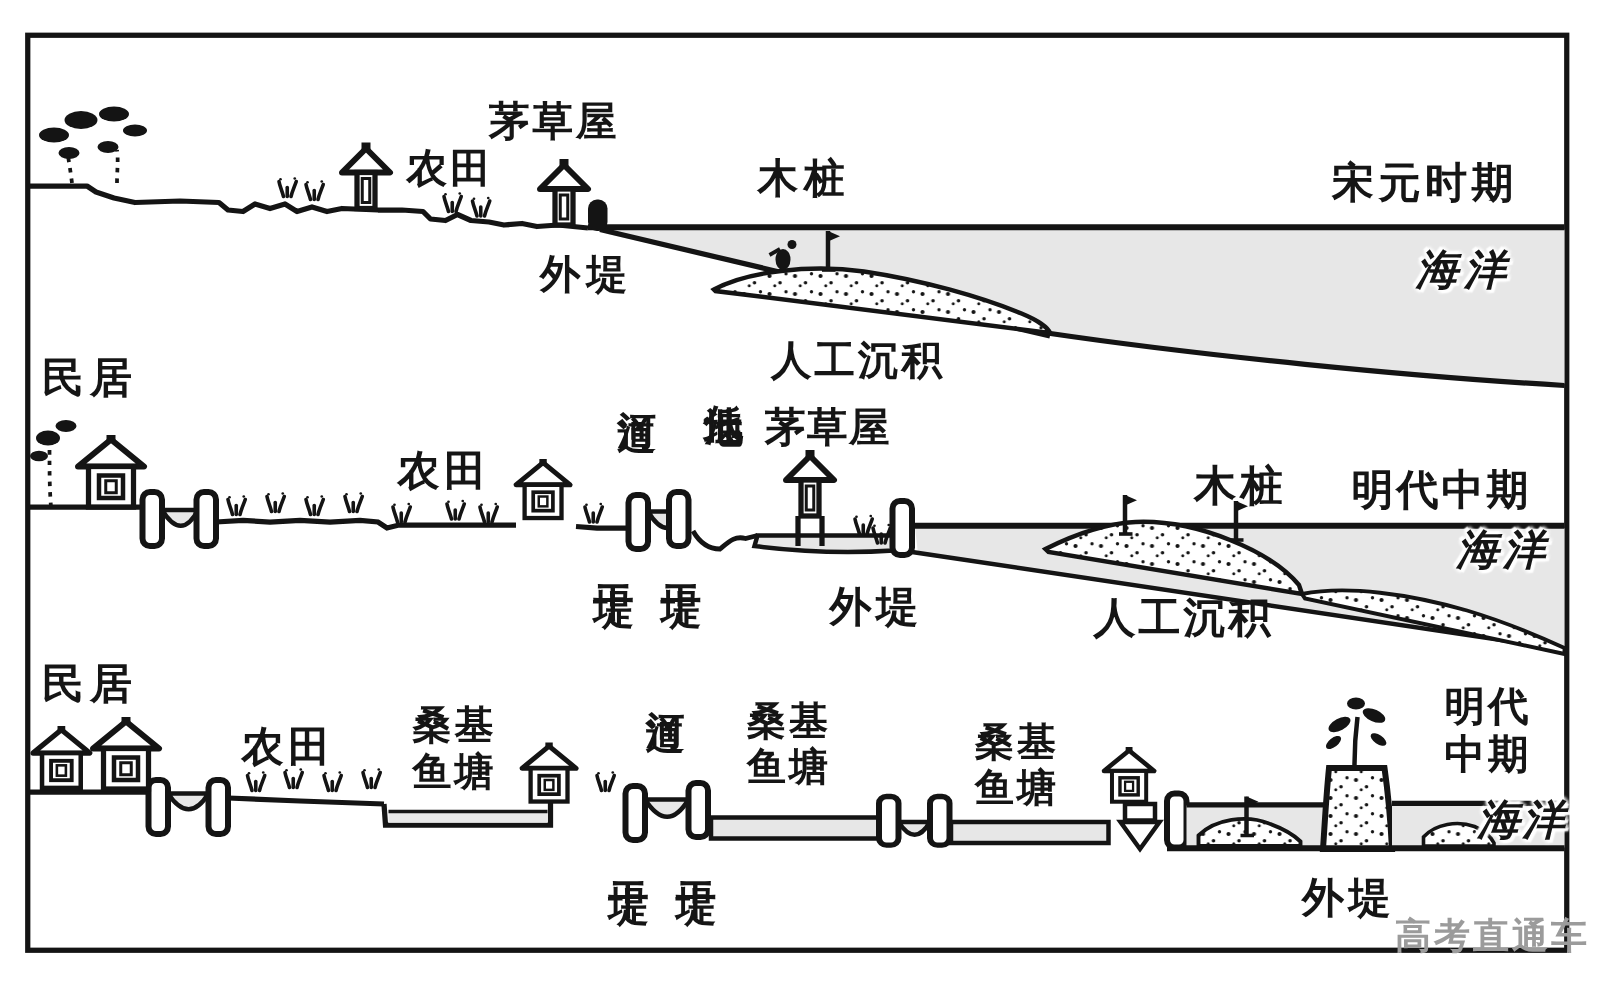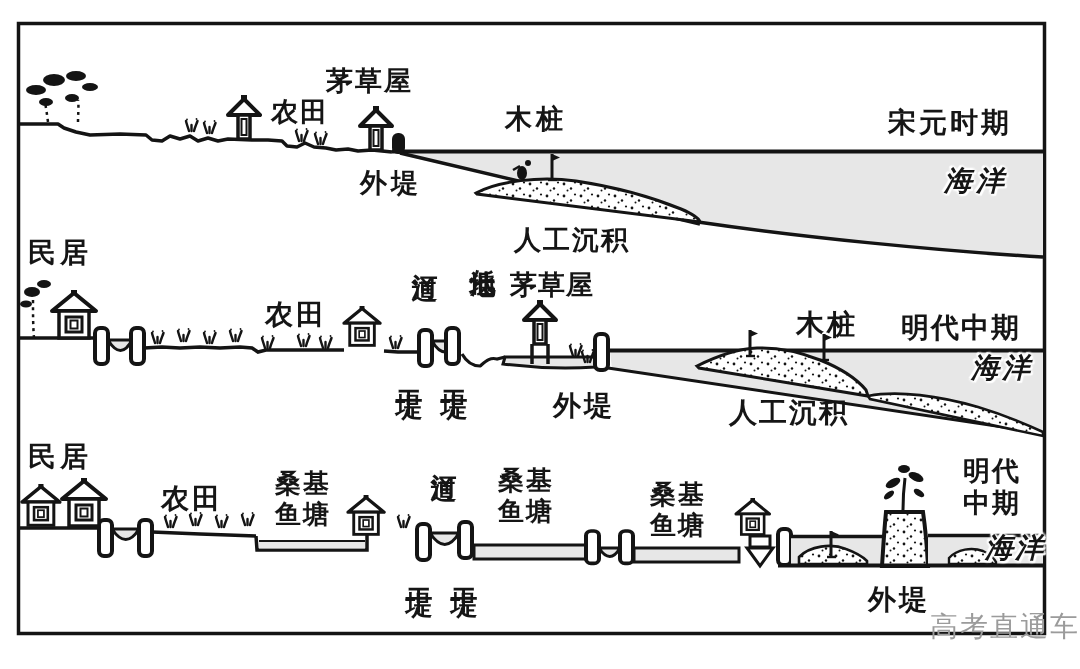--- a/index.html
+++ b/index.html
@@ -16,22 +16,22 @@
   .lbl.vert{
     writing-mode:vertical-rl;text-orientation:upright;white-space:nowrap;
     letter-spacing:3px;
   }
   .lbl.halo{
     text-shadow:-2px 0 2px #fff,2px 0 2px #fff,0 -2px 2px #fff,0 2px 2px #fff,
                 -2px -2px 1px #fff,2px 2px 1px #fff;
     font-style:italic;
   }
   .watermark{
-    position:absolute;color:var(--color-watermark,#9b9b9b);font-size:28px;
-    letter-spacing:2px;font-weight:400;
+    position:absolute;color:var(--color-watermark,#9b9b9b);font-size:24px;
+    letter-spacing:2px;font-weight:700;
   }
 </style>
 </head>
 <body>
 
 <div class="canvas">
 
   <svg class="art" viewBox="0 0 1080 669">
     <defs>
       <pattern id="speck" patternUnits="userSpaceOnUse" width="17" height="12">

